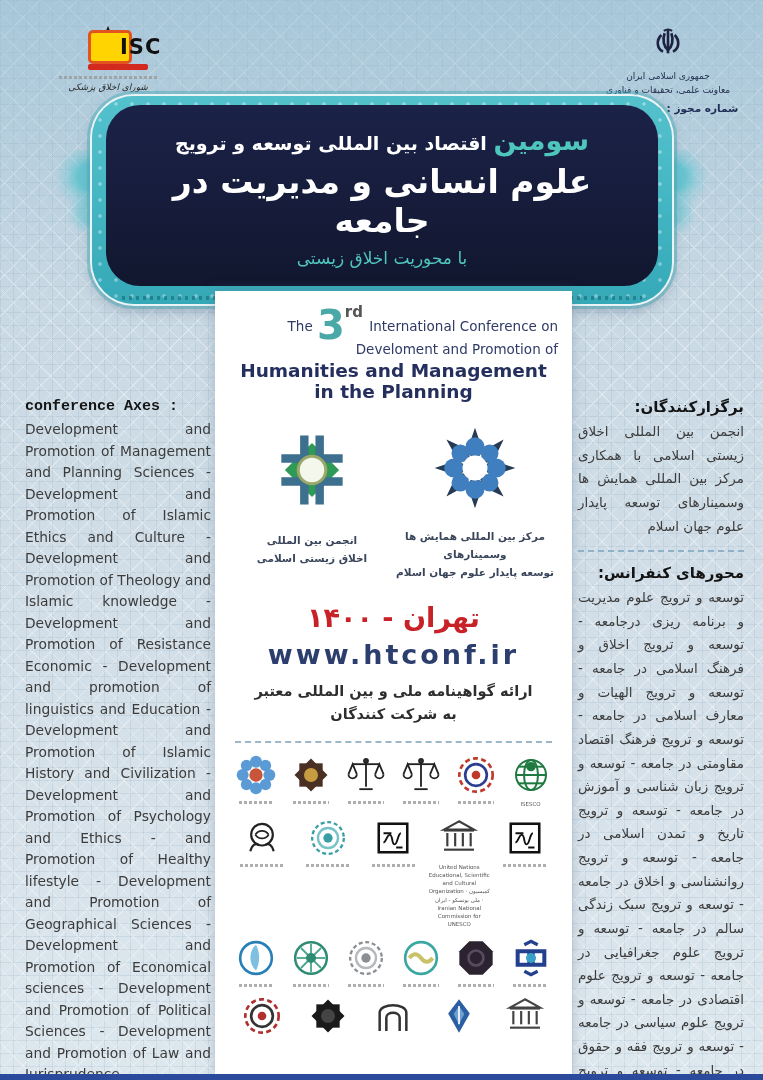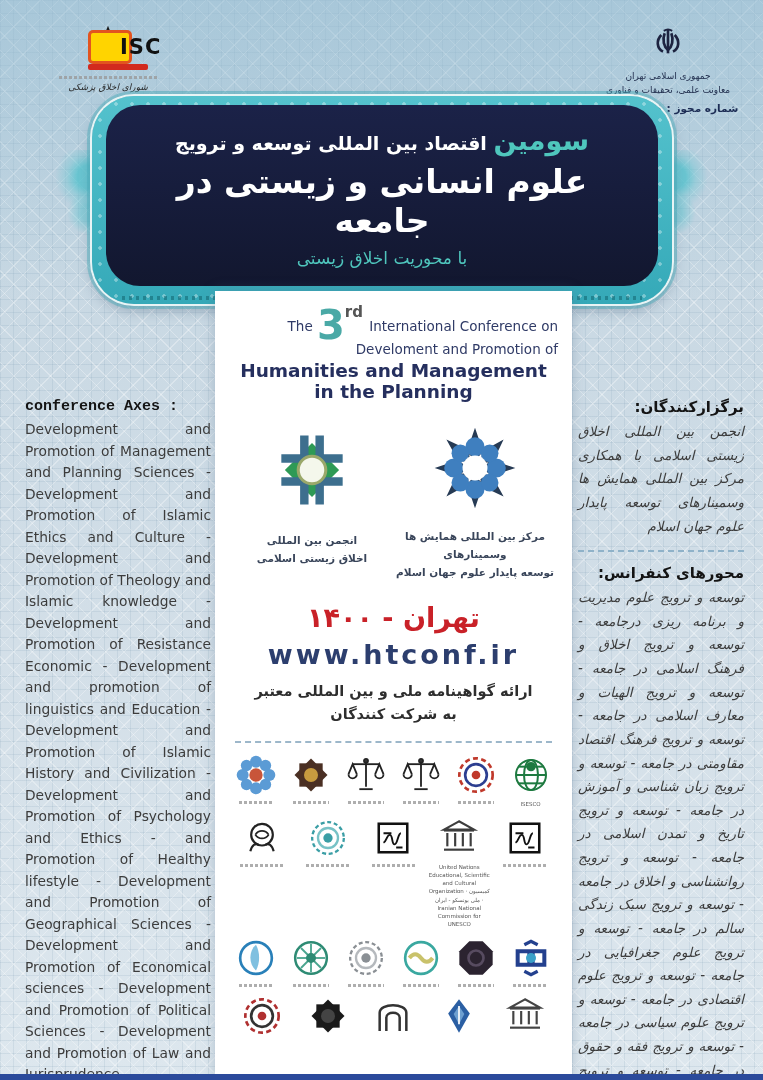--- a/index.html
+++ b/index.html
@@ -81,21 +81,21 @@
   .sup-cap{ font-size:5.5px; color:#555; line-height:1.5; margin-top:3px; min-height:8px; overflow:hidden; }
   .scribble{ height:3px; margin:4px auto 0; width:70%;
     background:repeating-linear-gradient(90deg,#9a9a9a 0 3px, transparent 3px 5px); opacity:.8; }
 
   
   .col-left{ position:absolute; left:25px; top:398px; width:186px; color:#3c3c3c; }
   .col-left h3{ font-size:15px; color:#141414; margin-bottom:4px;font-family:Liberation Mono, monospace; }
   .col-left p{ font-size:13.8px; line-height:1.56; text-align:justify; }
   .col-right{ position:absolute; left:578px; top:398px; width:166px; direction:rtl; color:#3c3c3c; }
   .col-right h3{ font-size:15px; color:#141414; margin-bottom:4px; }
-  .col-right p{ font-size:13.5px; line-height:1.75; text-align:justify;font-style:italic; }
+  .col-right p{ font-size:13.5px; line-height:1.75; text-align:justify; }
   .v-dash{ border-top:2px dashed #8fb2c9; margin:12px 0; }
 
   .bottom-strip{ position:absolute; left:0; bottom:0; width:100%; height:6px; background:#2b4a9b; }
 </style>
 </head>
 <body>
 
 <div class="poster">
   <div class="top-band"></div>
 
@@ -119,36 +119,36 @@
   <div class="hl-right">
     <span>
       <svg width="40" height="40" viewBox="0 0 24 24" fill="none" stroke="#1d2340" stroke-width="1.6">
         <path d="M12 3v14"></path>
           <path d="M8 6c-3 3-3 8 1 10"></path>
           <path d="M16 6c3 3 3 8-1 10"></path>
         <path d="M10 5c-1.5 4-.5 8 2 10 2.5-2 3.5-6 2-10"></path>
           <path d="M9.5 3.5c1.5-1 3.5-1 5 0" stroke-width="1.2"></path>
       </svg>
     </span>
-    <div class="cap">جمهوری اسلامی تهران</div>
+    <div class="cap">جمهوری اسلامی ایران</div>
     <div class="cap">معاونت علمی، تحقیقات و فناوری</div>
     <div class="lic">شماره مجوز : ۹۹/۰۰۱۰۳۴/۱</div>
   </div>
 
   <div class="orn l"></div>
   <div class="orn r"></div>
 
   <div class="banner-wrap">
     <div class="banner-frame">
       <div class="banner-inner">
         <div class="b-line1">
           <span class="hl">سومین</span>
           <span>اقتصاد بین المللی توسعه و ترویج</span>
         </div>
-        <div class="b-line2">علوم انسانی و زیستی در جامعه</div>
+        <div class="b-line2">علوم انسانی و مدیریت در جامعه</div>
         <div class="b-line3">با محوریت اخلاق زیستی</div>
       </div>
     </div>
   </div>
 
   <div class="panel">
     <div class="t-en1">
       <span>The</span>
       <span class="n3">3</span><span class="rd">rd</span>
       <span>International Conference on Develoment and Promotion of</span>

